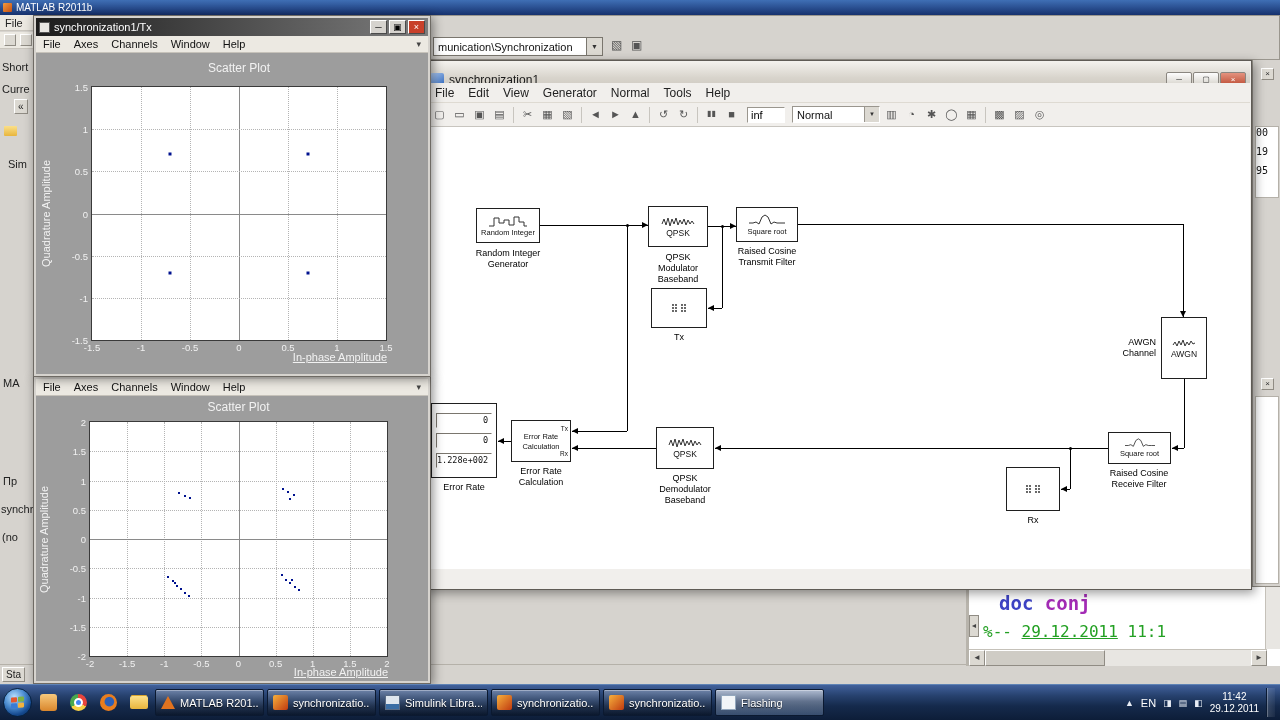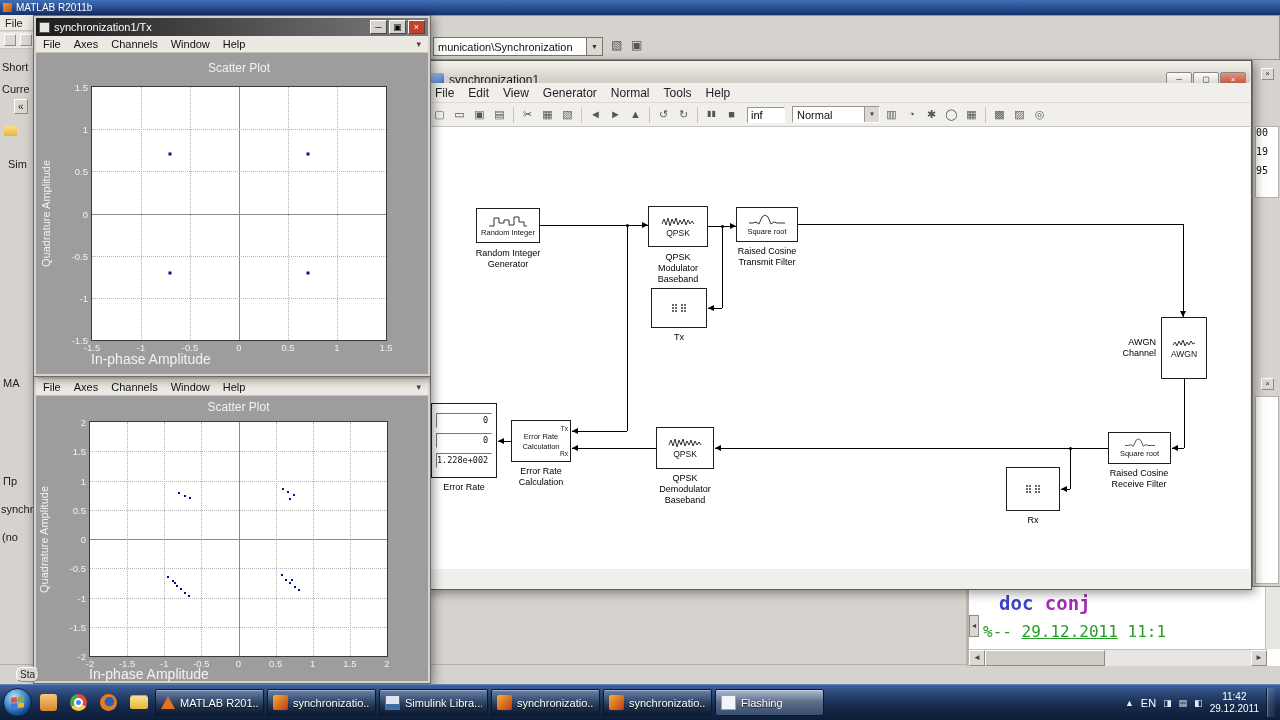--- a/index.html
+++ b/index.html
@@ -90,21 +90,21 @@
   .scope-title{position:absolute;left:2px;top:2px;right:2px;height:18px;background:linear-gradient(90deg,#1c1c1c,#7d7d7d);display:flex;align-items:center;gap:4px;padding:0 3px;}
   .scope-title-text{font-size:11px;color:#fff;}
   .scope-ico{width:11px;height:11px;background:#e8e6e2;border:1px solid #555;flex:none;}
   .cbtns{margin-left:auto;display:flex;gap:2px;}
   .cbtn{width:17px;height:14px;background:#d6d3ce;border:1px solid;border-color:#fff #4a4a4a #4a4a4a #fff;color:#000;font-size:9px;line-height:12px;text-align:center;}
   .cbtn.close{background:#c8402a;color:#fff;}
   .scope-menu{position:absolute;left:2px;right:2px;height:17px;background:#ece9e2;border-bottom:1px solid #c6c2ba;font-size:11px;display:flex;align-items:center;gap:13px;padding:0 7px;color:#111;}
   .sm-chev{margin-left:auto;font-size:9px;color:#444;}
   .scope-body{position:absolute;left:2px;right:2px;bottom:2px;background:#9d9d9d;}
   .plot-title{position:absolute;text-align:center;color:#f2f2f2;font-size:12px;}
-  .xlab{position:absolute;text-align:left;color:#f2f2f2;font-size:14px;}
+  .xlab{position:absolute;text-align:right;color:#f2f2f2;font-size:11px;text-decoration:underline;}
   .ylab{position:absolute;writing-mode:vertical-rl;transform:rotate(180deg);text-align:center;color:#f2f2f2;font-size:11px;}
   .plot{position:absolute;background:#fff;border:1px solid #3a3a3a;}
   .grid-v{position:absolute;top:0;bottom:0;border-left:1px dotted #b4b4b4;}
   .grid-v.axis0{border-left:1px solid #8a8a8a;}
   .grid-h{position:absolute;left:0;right:0;border-top:1px dotted #b4b4b4;}
   .grid-h.axis0{border-top:1px solid #8a8a8a;}
   .tick-x{position:absolute;top:100%;margin-top:2px;transform:translateX(-50%);font-size:9.5px;color:#f1f1f1;}
   .tick-y{position:absolute;right:100%;margin-right:4px;transform:translateY(-50%);font-size:9.5px;color:#f1f1f1;}
   .dot{position:absolute;background:#00128f;transform:translate(-50%,-50%);}
 
@@ -154,21 +154,21 @@
   <span class="frag" style="left:2px;top:83px;">Curre</span>
   <span class="frag-btn" style="left:14px;top:99px;">«</span>
   <span class="mini-folder" style="left:4px;top:126px;"></span>
   <span class="frag" style="left:8px;top:158px;">Sim</span>
   <span class="frag" style="left:3px;top:377px;">MA</span>
   <span class="frag" style="left:3px;top:475px;">Пр</span>
   <span class="frag" style="left:1px;top:503px;">synchr</span>
   <span class="frag" style="left:2px;top:531px;">(no</span>
 
   <div class="abs mat-bottomstrip"></div>
-  <span class="frag-btn" style="left:16px;top:667px;z-index:2;border-radius:6px;">Sta</span>
+  <span class="frag-btn" style="left:2px;top:667px;z-index:2;">Sta</span>
 
   <div class="abs rstrip">
     <span class="rclose" style="left:8px;top:8px;">×</span>
     <div class="rwhite" style="top:66px;height:72px;">
       <div class="rnum">00</div>
       <div class="rnum" style="margin-top:8px;">19</div>
       <div class="rnum" style="margin-top:8px;">95</div>
     </div>
     <span class="rclose" style="left:8px;top:318px;">×</span>
     <div class="rwhite" style="top:336px;height:188px;"></div>

